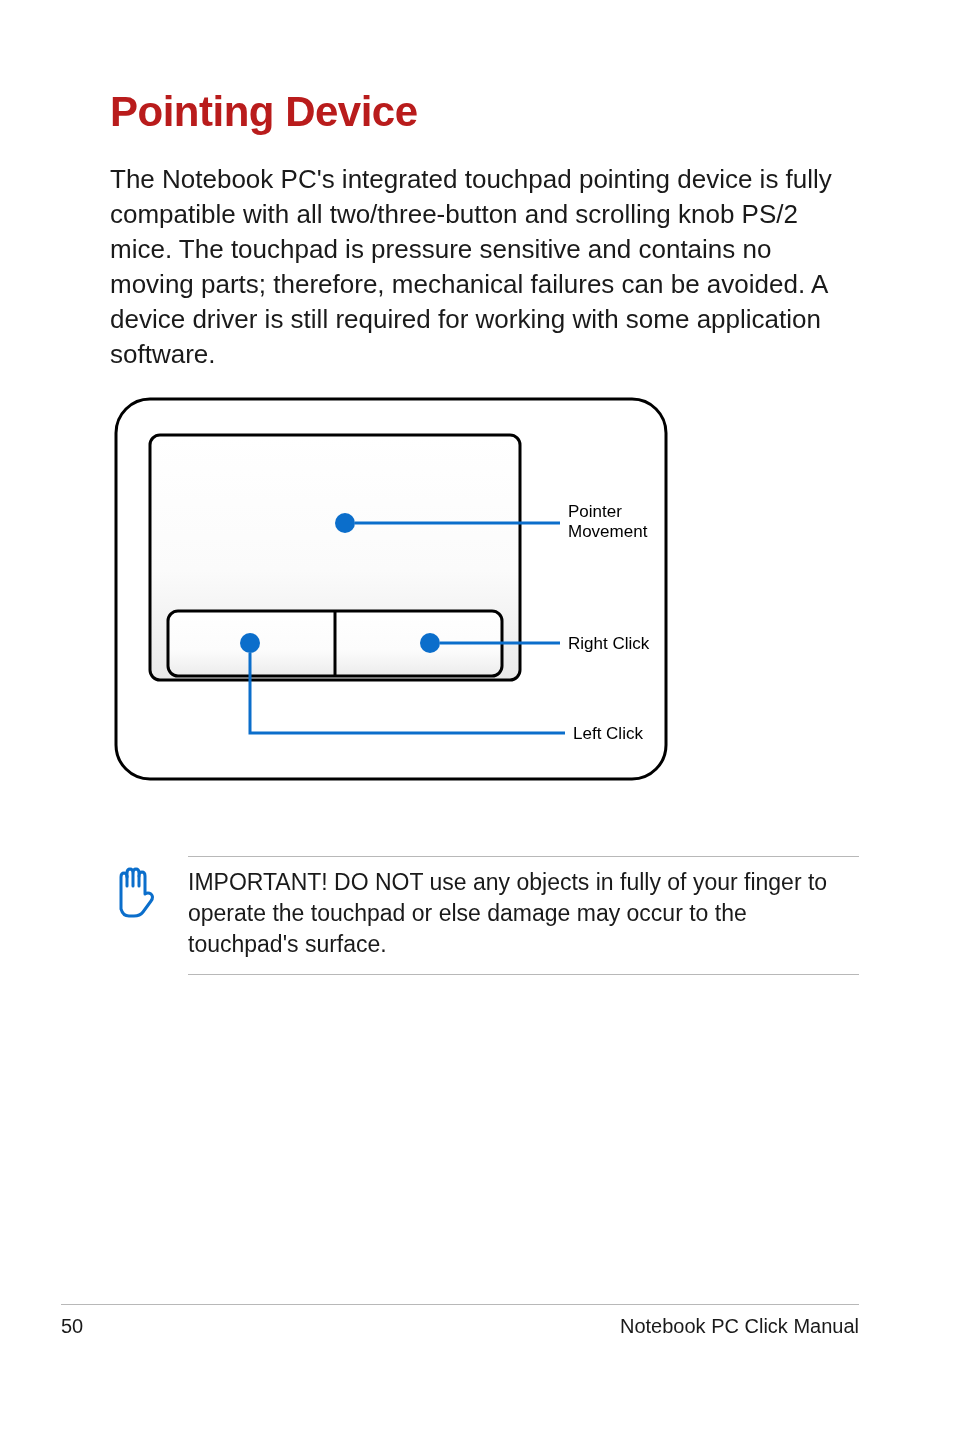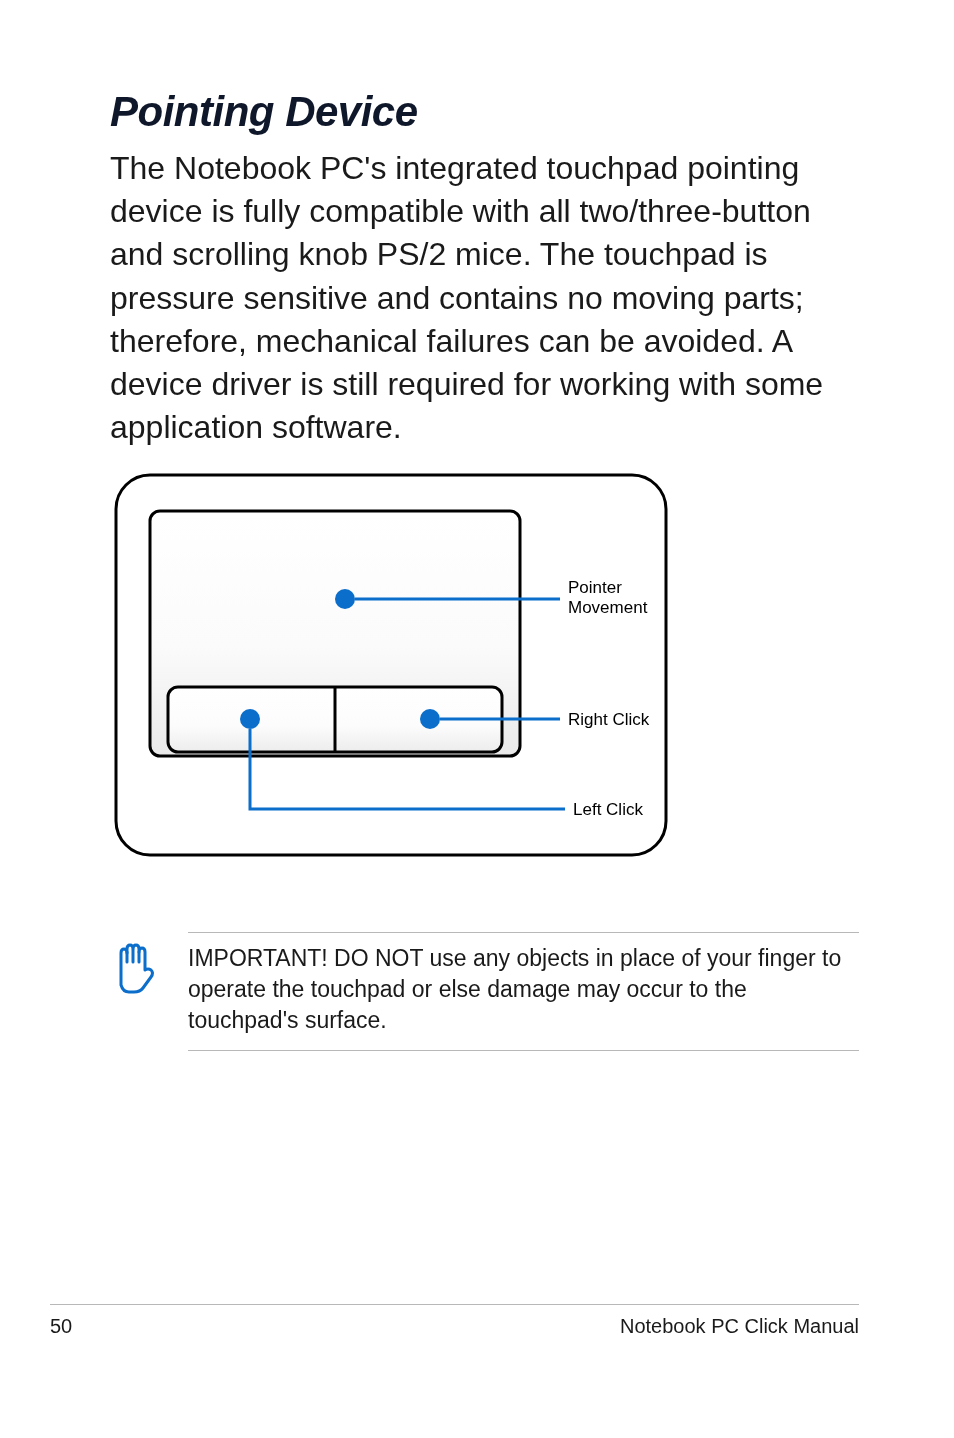--- a/index.html
+++ b/index.html
@@ -14,27 +14,26 @@
     font-family: -apple-system, BlinkMacSystemFont, "Segoe UI", Arial, sans-serif;
     color: #1a1a1a;
     position: relative;
   }
   .page {
     padding: 88px 95px 0 110px;
   }
   h1 {
     font-size: 42px;
     font-weight: 700;
-    color: #0f172a;
-    margin-bottom: 11px;
+    color: #b91c1c;
+    margin-bottom: 26px;
     letter-spacing: -0.5px;
-    font-style: italic;
   }
   .intro {
-    font-size: 32px;
+    font-size: 26px;
     line-height: 1.35;
     color: #1a1a1a;
     font-weight: 400;
   }
   .diagram-wrap {
     margin-top: 20px;
   }
   .diagram {
     display: block;
   }
@@ -55,21 +54,21 @@
     padding: 10px 0 14px 0;
   }
   .note-text {
     font-size: 23px;
     line-height: 1.35;
     color: #1a1a1a;
   }
   .footer {
     position: absolute;
     bottom: 100px;
-    left: 50px;
+    left: 61px;
     right: 95px;
     border-top: 1.5px solid #b8b8b8;
     display: flex;
     justify-content: space-between;
     padding-top: 10px;
     font-size: 20px;
     color: #1a1a1a;
   }
   .page-num {
     font-weight: 400;
@@ -144,21 +143,21 @@
                  L35 30 
                  Q38 28 41 30 Q44 33 41 37 
                  L33 48 Q30 52 24 52 L19 52 
                  Q13 52 11 45 Z" fill="none" stroke="#0b6ecb" stroke-width="3" stroke-linejoin="round" stroke-linecap="round"></path>
         <line x1="17" y1="12" x2="17" y2="22" stroke="#0b6ecb" stroke-width="3" stroke-linecap="round"></line>
         <line x1="23" y1="10" x2="23" y2="22" stroke="#0b6ecb" stroke-width="3" stroke-linecap="round"></line>
         <line x1="29" y1="12" x2="29" y2="22" stroke="#0b6ecb" stroke-width="3" stroke-linecap="round"></line>
       </svg>
     </div>
     <div class="note-content-wrap">
-      <p class="note-text">IMPORTANT! DO NOT use any objects in place of your finger to operate the touchpad or else damage may occur to the touchpad's surface.</p>
+      <p class="note-text">IMPORTANT! DO NOT use any objects in fully of your finger to operate the touchpad or else damage may occur to the touchpad's surface.</p>
     </div>
   </div>
 </div>
 
 <div class="footer">
   <span class="page-num">50</span>
   <span class="manual-title">Notebook PC Click Manual</span>
 </div>
 
 </body></html>

